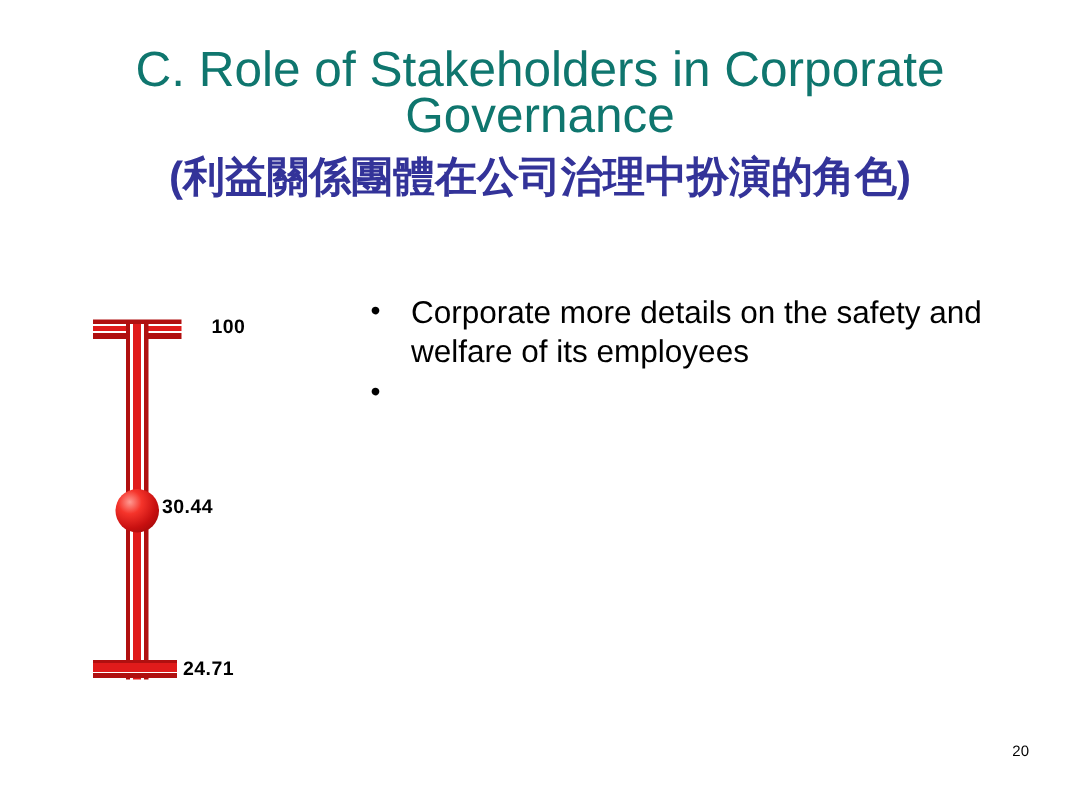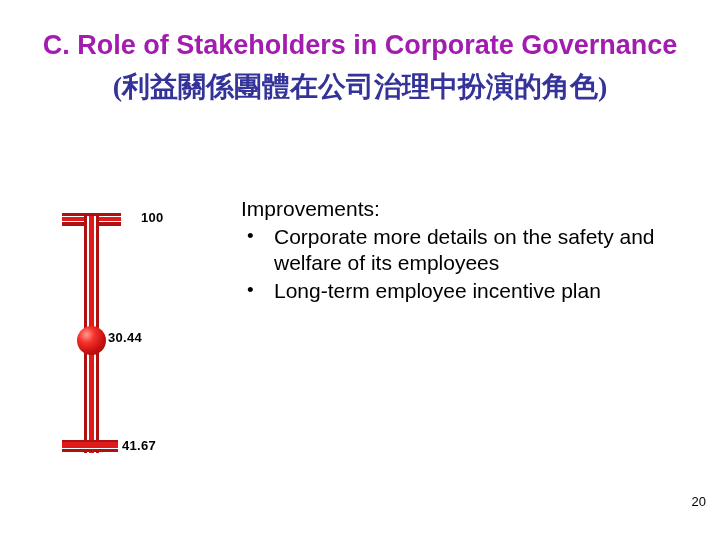--- a/index.html
+++ b/index.html
@@ -18,34 +18,33 @@
 
   
   #title-block {
     position: absolute;
     left: 34px;
     top: 30px;
     width: 652px;
     text-align: center;
   }
   #title-line {
-    color: #a21caf;
-    font-size: 27px;
+    color: #0f766e;
+    font-size: 33px;
     line-height: 31px;
-    font-weight: bold;
+    font-weight: normal;
     letter-spacing: 0px;
     white-space: pre-line;
   }
   #subtitle-line {
     color: #333399;
     font-size: 28px;
     line-height: 40px;
     font-weight: bold;
     margin-top: 6px;
-    font-family: Liberation Serif, serif;
   }
 
   
   #range-diagram {
     position: absolute;
     left: 56px;
     top: 200px;
     width: 150px;
     height: 270px;
   }
@@ -152,24 +151,24 @@
     position: absolute;
     left: 6px;
     top: -1px;
     font-size: 19px;
     line-height: 26px;
   }
 
   
   #page-number {
     position: absolute;
-    right: 14px;
+    right: 34px;
     bottom: 31px;
     color: #000000;
-    font-size: 13px;
+    font-size: 10px;
     line-height: 15px;
   }
 </style>
 </head>
 <body>
 
 <div id="title-block">
   <div id="title-line">C. Role of Stakeholders in Corporate Governance</div>
   <div id="subtitle-line">(利益關係團體在公司治理中扮演的角色)</div>
 </div>
@@ -178,31 +177,29 @@
 
   <div class="beam-cap-top"></div>
   <div class="beam-shaft"></div>
   <div class="beam-cap-bottom"></div>
   <div class="beam-sphere"></div>
 
   <span class="beam-label" id="label-top">100</span>
 
   <span class="beam-label" id="label-middle">30.44</span>
 
-  <span class="beam-label" id="label-bottom">41.67</span>
+  <span class="beam-label" id="label-bottom">24.71</span>
 </div>
 
 <div id="content-block">
-  <p id="content-heading">Improvements:</p>
 
   <ul id="bullet-list">
     <li>
       <span class="bullet-mark">•</span>
       <span>Corporate more details on the safety and welfare of its employees</span>
     </li>
     <li>
       <span class="bullet-mark">•</span>
-      <span>Long-term employee incentive plan</span>
     </li>
   </ul>
 </div>
 
 <div id="page-number">20</div>
 
 </body></html>

